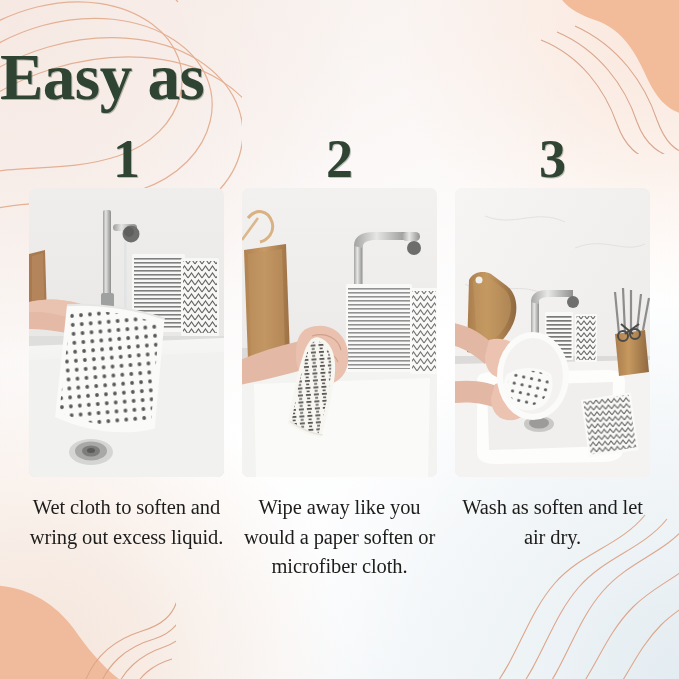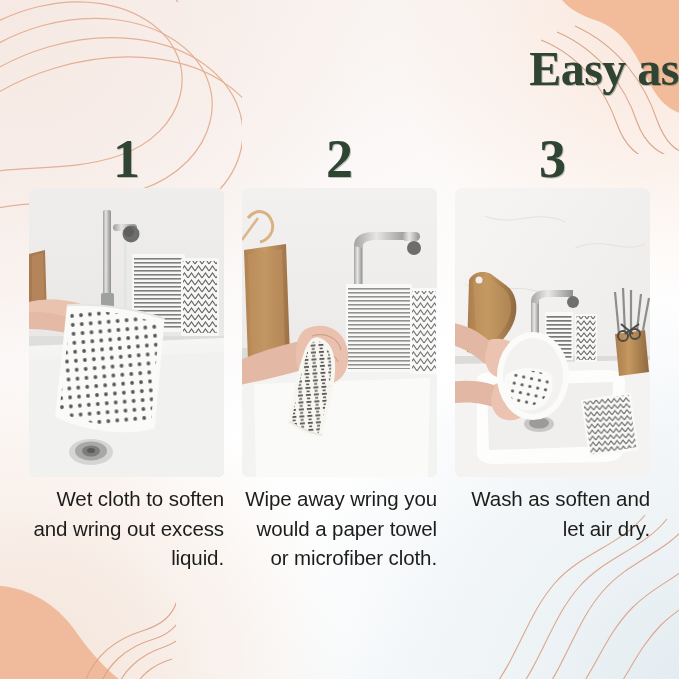--- a/index.html
+++ b/index.html
@@ -28,24 +28,24 @@
 
   #deco-tl { top:-34px; left:-58px; }
   #deco-tr { top:-6px;  right:-4px; }
   #deco-bl { bottom:-10px; left:-14px; }
   #deco-br { bottom:-6px; right:-6px; }
 
   
   #title {
     position:absolute;
     top:45px; left:0; width:679px;
-    text-align:right;
+    text-align:left;
     font-family:"Liberation Serif", serif;
     font-weight:700;
-    font-size:48px;
+    font-size:65px;
     letter-spacing:-0.5px;
     color:#2f4432;
     text-shadow:1px 1px 0 rgba(47,68,50,0.35);
     line-height:1;
   }
 
   
   .step {
     position:absolute;
     top:132px;
@@ -70,23 +70,23 @@
     position:relative;
     width:195px; height:289px;
     margin-top:0px;
     border-radius:7px;
     overflow:hidden;
     background:#f4f4f3;
   }
   .photo svg { display:block; width:195px; height:289px; }
 
   .caption {
-    margin-top:7px;
-    text-align:right;
-    font-family:Liberation Sans, sans-serif;
+    margin-top:16px;
+    text-align:center;
+    font-family:Liberation Serif, serif;
     font-size:20.5px;
     line-height:1.45;
     color:#1d1d1b;
     letter-spacing:-0.1px;
   }
 </style>
 </head>
 <body>
 
 <div id="page">
@@ -288,21 +288,21 @@
         <g transform="translate(36,152) rotate(-4)">
           <path d="M40 0 C 52 4, 58 18, 54 40 C 50 62, 42 84, 36 100 C 26 98, 12 92, 4 84
                    C 10 58, 18 30, 26 12 C 30 4, 34 -1, 40 0 Z" fill="#f7f6f1"></path>
           <path d="M40 4 C 50 8, 54 20, 50 40 C 46 60, 39 82, 34 96 C 25 94, 14 89, 8 82
                    C 14 58, 21 32, 28 15 C 32 6, 36 2, 40 4 Z" fill="url(#dashrows)" opacity="0.8"></path>
           <path d="M6 82 C 16 90, 28 96, 38 98" stroke="#e7e5dd" stroke-width="1.5" fill="none"></path>
         </g>
       </svg>
     </div>
 
-    <div class="caption">Wipe away wring you would a paper towel or microfiber cloth.</div>
+    <div class="caption">Wipe away like you would a paper soften or microfiber cloth.</div>
   </div>
 
   <div class="step" id="step-3">
     <div class="step-number">3</div>
 
     <div class="photo">
       <svg viewBox="0 0 195 289" preserveAspectRatio="xMidYMid slice">
         <defs>
           <linearGradient id="wall3" x1="0" y1="0" x2="1" y2="1">
             <stop offset="0%" stop-color="#f6f5f4"></stop>

